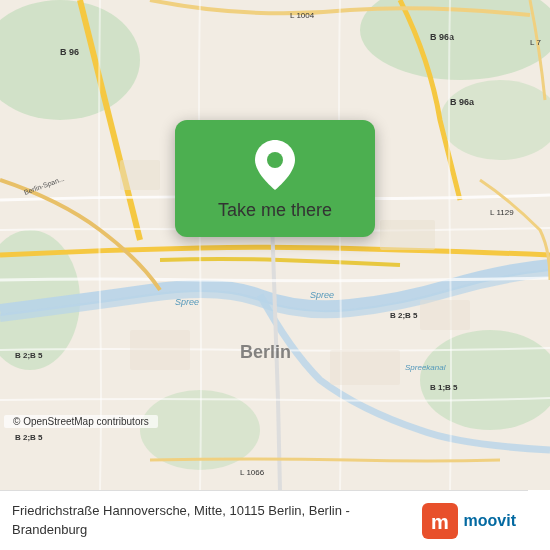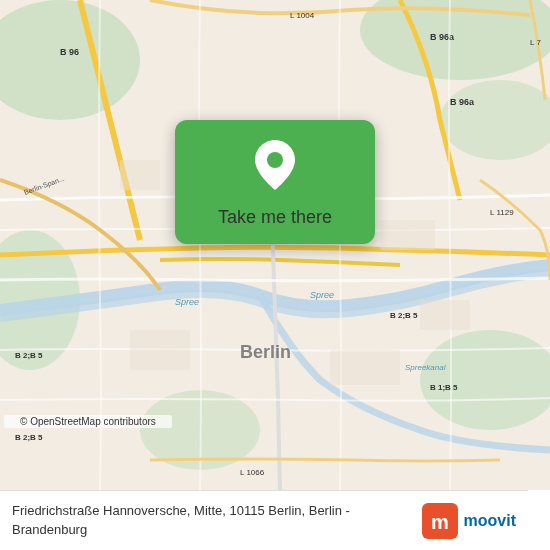--- a/index.html
+++ b/index.html
@@ -36,21 +36,20 @@
       transform: translateX(-50%);
       background: #4CAF50;
       border-radius: 12px;
       padding: 20px 30px 16px 30px;
       display: flex;
       flex-direction: column;
       align-items: center;
       box-shadow: 0 4px 15px rgba(0,0,0,0.3);
       min-width: 200px;
       cursor: pointer;
-      gap: 7px;
     }
 
     #pin-icon {
       width: 40px;
       height: 50px;
       margin-bottom: 10px;
     }
 
     #take-me-there-btn {
       color: #333;
@@ -100,21 +99,21 @@
     }
 
     
     #osm-attribution {
       position: absolute;
       bottom: 62px;
       left: 4px;
       font-size: 10px;
       color: #333;
       background: rgba(255,255,255,0.7);
-      padding: 1px 16px;
+      padding: 1px 9px;
       border-radius: 2px;
     }
   </style>
 </head>
 <body>
 
 <div id="map-container">
 
   <svg id="map-svg" viewBox="0 0 550 490" xmlns="http://www.w3.org/2000/svg">
 

